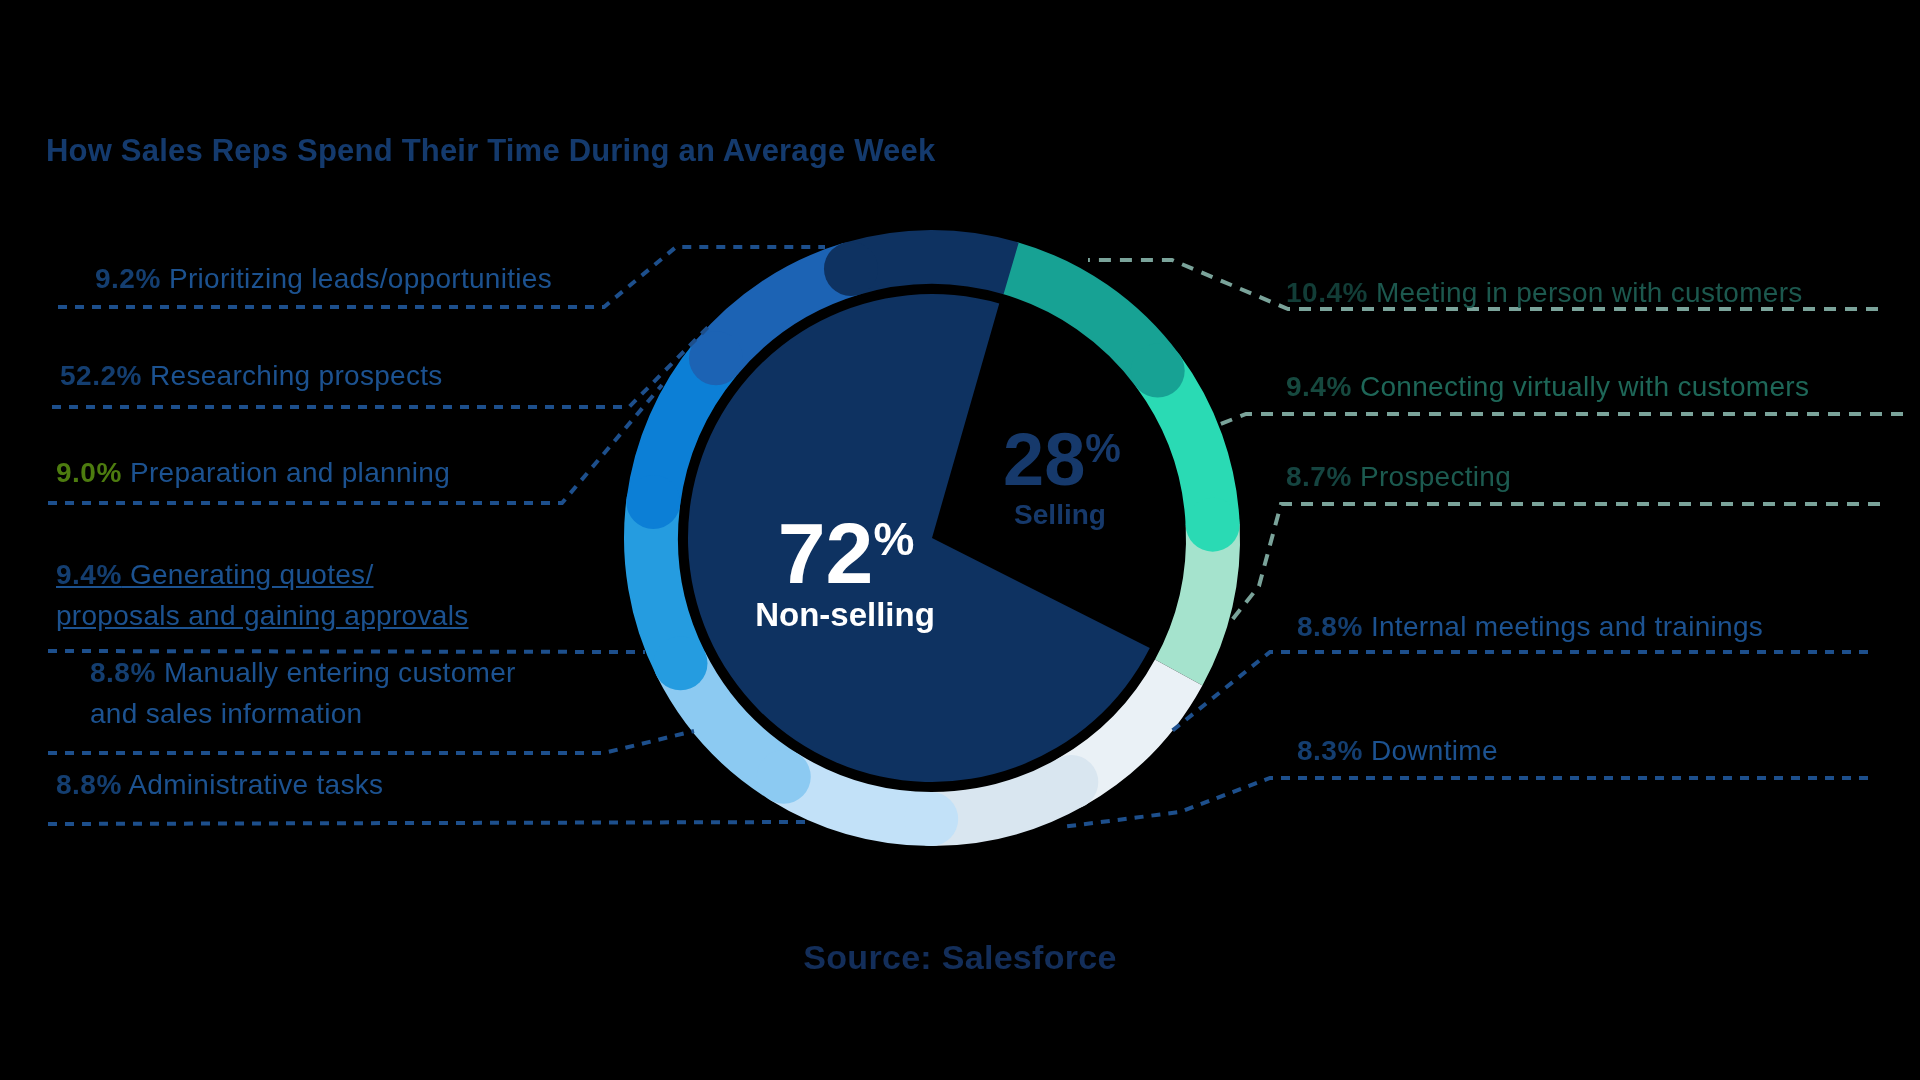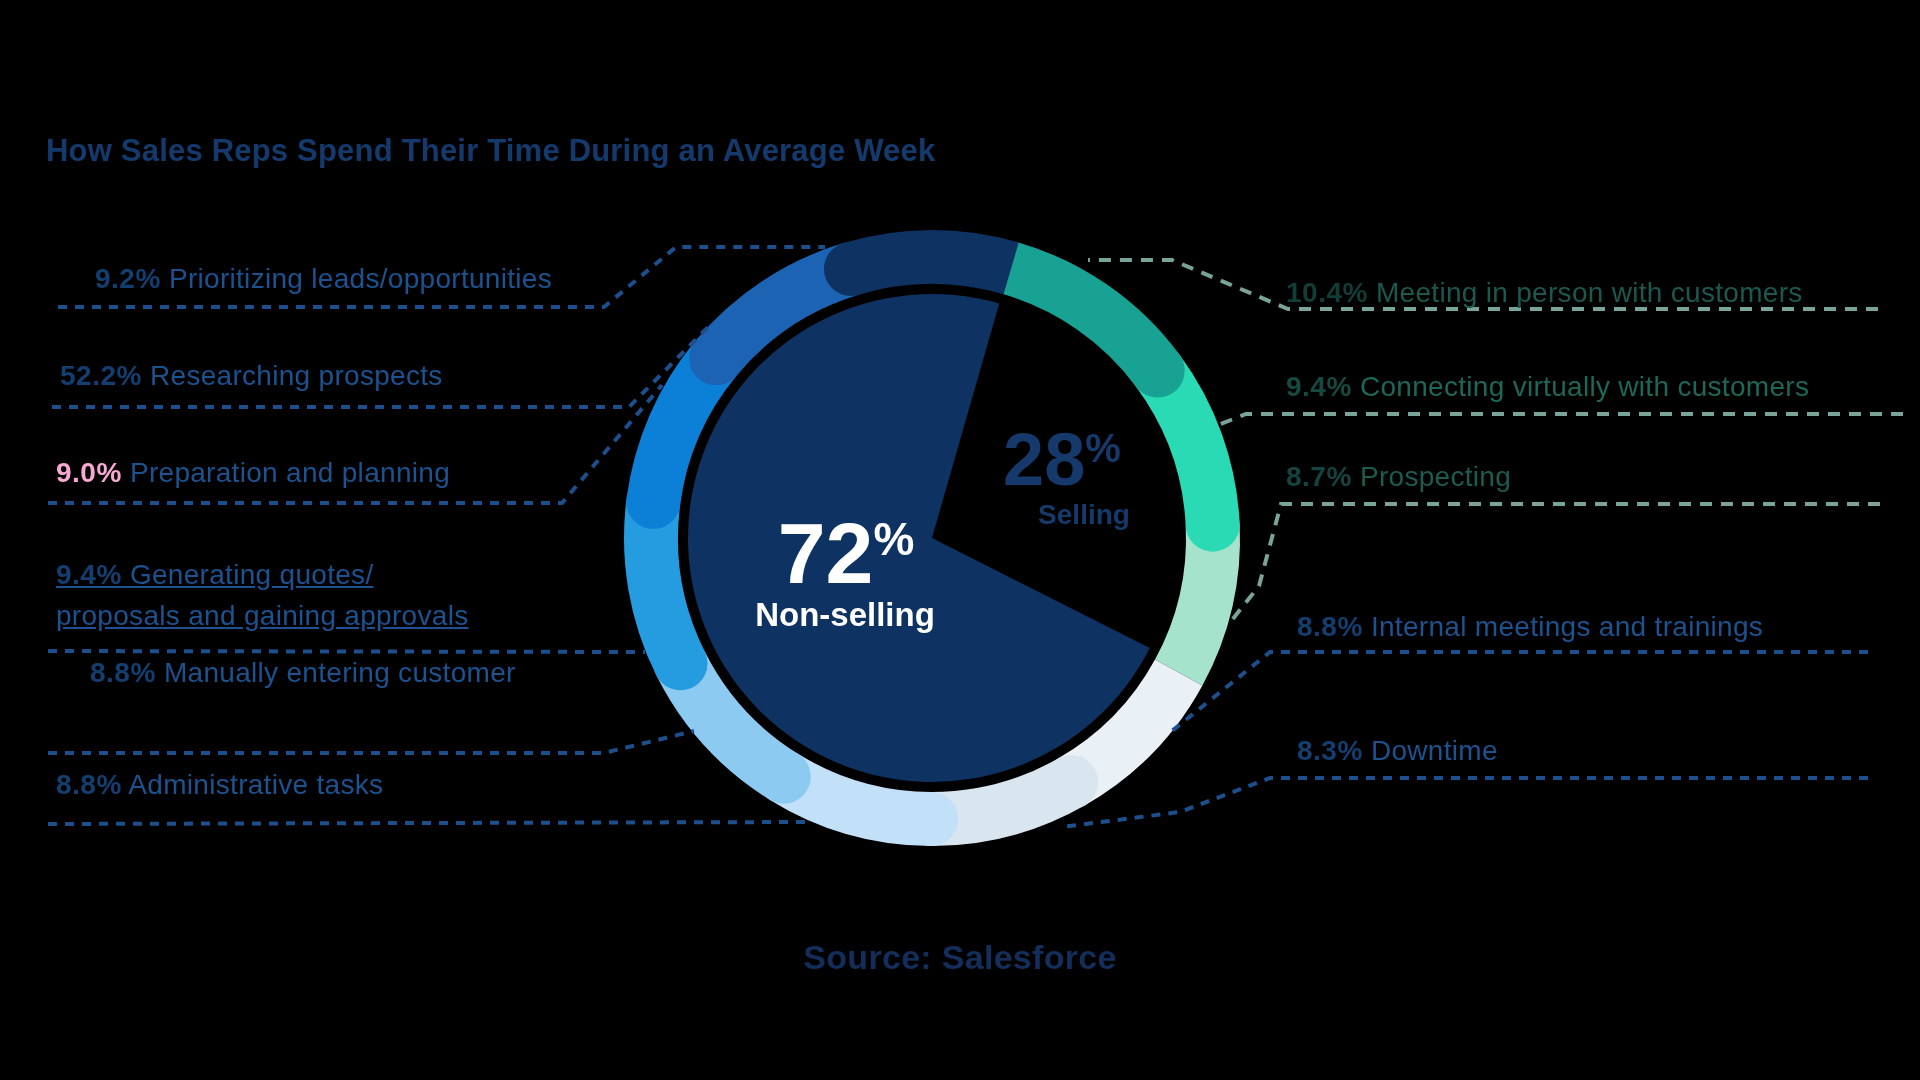--- a/index.html
+++ b/index.html
@@ -70,23 +70,23 @@
     <polyline points="1878,309 1288,309 1172,260 1088,260" fill="none" stroke="#7aa39a" stroke-width="4" stroke-dasharray="12 9"></polyline>
     <polyline points="1903,414 1246,414 1213,427" fill="none" stroke="#7aa39a" stroke-width="4" stroke-dasharray="12 9"></polyline>
     <polyline points="1880,504 1281,504 1259,586 1228,625" fill="none" stroke="#7aa39a" stroke-width="4" stroke-dasharray="12 9"></polyline>
     <polyline points="1868,652 1270,652 1167,735" fill="none" stroke="#1d4f8c" stroke-width="4" stroke-dasharray="9 8"></polyline>
     <polyline points="1868,778 1270,778 1180,812 1062,827" fill="none" stroke="#1d4f8c" stroke-width="4" stroke-dasharray="9 8"></polyline>
   </svg>
 
 <div id="callouts">
     <div class="callout" style="left: 66px; top: 258px; color: rgb(28, 82, 144); margin-left: 29px;"><span class="val" style="color: rgb(20, 62, 112);">9.2%</span><span> Prioritizing leads/opportunities</span></div>
     <div class="callout" style="left: 60px; top: 355px; color: rgb(28, 82, 144);"><span class="val" style="color: rgb(20, 62, 112);">52.2%</span><span> Researching prospects</span></div>
-    <div class="callout" style="left: 56px; top: 452px; color: rgb(28, 82, 144);"><span class="val" style="color: #f9a8d4; margin-top: 28px;">9.0%</span><span> Preparation and planning</span></div>
+    <div class="callout" style="left: 56px; top: 452px; color: rgb(28, 82, 144);"><span class="val" style="color: #4d7c0f; margin-top: 28px;">9.0%</span><span> Preparation and planning</span></div>
     <div class="callout" style="left: 56px; top: 554px; color: rgb(28, 82, 144); text-decoration: underline;"><span class="val" style="color: rgb(20, 62, 112);">9.4%</span><span> Generating quotes/</span><br><span>proposals and gaining approvals</span></div>
-    <div class="callout" style="left: 56px; top: 652px; color: rgb(28, 82, 144); margin-left: 34px;"><span class="val" style="color: rgb(20, 62, 112);">8.8%</span><span> Manually entering customer</span><br></div>
+    <div class="callout" style="left: 56px; top: 652px; color: rgb(28, 82, 144); margin-left: 34px;"><span class="val" style="color: rgb(20, 62, 112);">8.8%</span><span> Manually entering customer</span><br><span>and sales information</span></div>
     <div class="callout" style="left: 56px; top: 764px; color: rgb(28, 82, 144);"><span class="val" style="color: rgb(20, 62, 112);">8.8%</span><span> Administrative tasks</span></div>
     <div class="callout" style="left: 1286px; top: 272px; color: rgb(28, 88, 78);"><span class="val" style="color: rgb(18, 61, 55);">10.4%</span><span> Meeting in person with customers</span></div>
     <div class="callout" style="left: 1286px; top: 366px; color: rgb(30, 103, 88);"><span class="val" style="color: rgb(22, 73, 63);">9.4%</span><span> Connecting virtually with customers</span></div>
     <div class="callout" style="left: 1286px; top: 456px; color: rgb(28, 91, 80);"><span class="val" style="color: rgb(21, 68, 64);">8.7%</span><span> Prospecting</span></div>
     <div class="callout" style="left: 1297px; top: 606px; color: rgb(28, 82, 144);"><span class="val" style="color: rgb(20, 62, 112);">8.8%</span><span> Internal meetings and trainings</span></div>
     <div class="callout" style="left: 1297px; top: 730px; color: rgb(28, 82, 144);"><span class="val" style="color: rgb(20, 62, 112);">8.3%</span><span> Downtime</span></div>
   </div>
 
 <div class="center-text" id="nonselling-value" style="left:846px;top:553px;">
   <span class="big-row">
@@ -95,15 +95,15 @@
     </span>
 </div>
 <div class="center-text" id="nonselling-label" style="left:845px;top:615px;">Non-selling</div>
 
 <div class="center-text" id="selling-value" style="left:1062px;top:460px;">
   <span class="big-row">
       <span>28</span>
       <span class="pct">%</span>
     </span>
 </div>
-<div class="center-text" id="selling-label" style="left:1060px;top:515px;margin-left:24px;">Selling</div>
+<div class="center-text" id="selling-label" style="left:1060px;top:515px;">Selling</div>
 
 <div class="source" style="color: rgb(19, 46, 90);">Source: Salesforce</div>
 
 </body></html>

